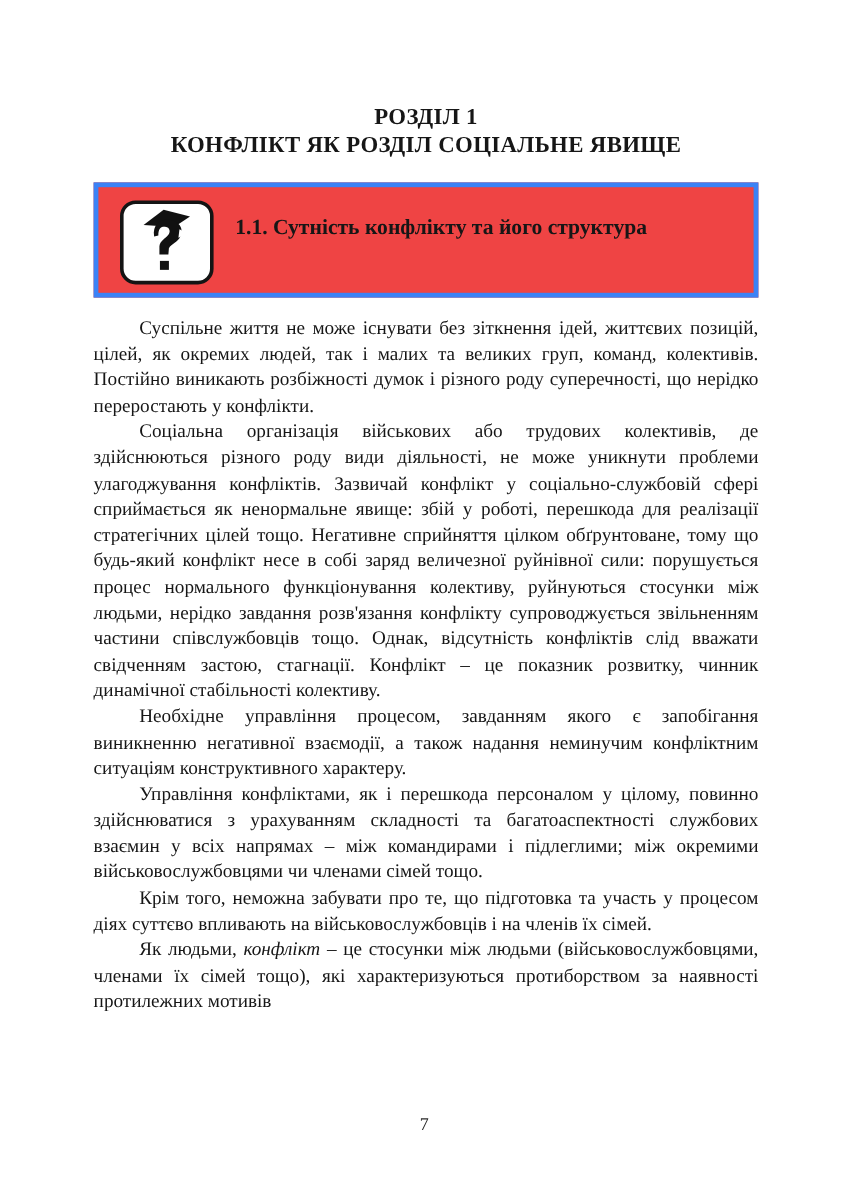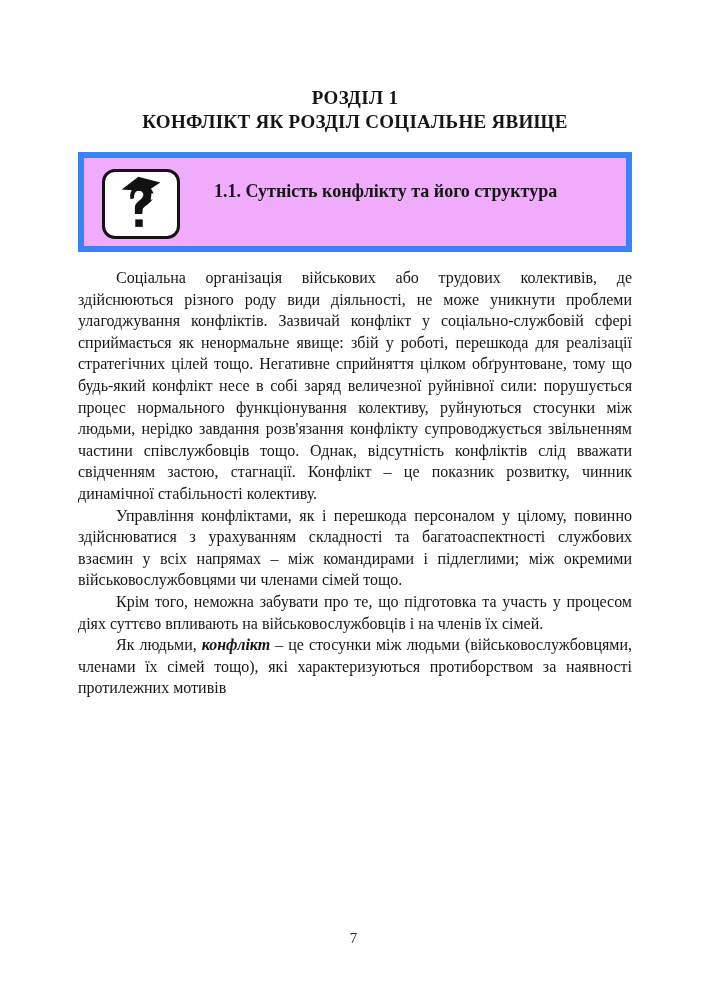--- a/index.html
+++ b/index.html
@@ -24,25 +24,24 @@
     margin: 86px 0 0 0;
     text-align: center;
     font-size: 19px;
     font-weight: bold;
     line-height: 24px;
     letter-spacing: 0.3px;
   }
   .section-box {
     margin-top: 18px;
     height: 88px;
-    background: #f0abfc;
-    border: 6px solid #3b82f6;
+    background: #ef4444;
+    border: 4px solid #3b82f6;
     display: flex;
     align-items: flex-start;
-    gap: 16px;
   }
   .icon-frame {
     margin: 11px 0 0 18px;
     width: 72px; height: 64px;
     background: #ffffff;
     border: 3px solid #141414;
     border-radius: 13px;
     display: flex;
     align-items: center;
     justify-content: center;
@@ -58,21 +57,21 @@
   .body-text {
     margin-top: 15px;
     font-size: 16px;
     line-height: 21.6px;
     text-align: justify;
   }
   .body-p {
     margin: 0;
     text-indent: 38px;
   }
-  .body-p em { font-style: italic; font-weight: bold; }
+  .body-p em { font-style: italic; }
   .page-number {
     position: absolute;
     left: 0; right: 0;
     top: 930px;
     text-align: center;
     font-size: 15px;
     color: #2a2a2a;
   }
 </style>
 </head>
@@ -103,21 +102,23 @@
 
           <polygon points="74,40 90,48 72,56" fill="#ffffff"></polygon>
 
           <rect x="37" y="100" width="17" height="17" fill="#111"></rect>
         </svg>
       </div>
       <div class="section-title">1.1. Сутність конфлікту та його структура</div>
     </div>
 
     <div class="body-text">
+      <p class="body-p">Суспільне життя не може існувати без зіткнення ідей, життєвих позицій, цілей, як окремих людей, так і малих та великих груп, команд, колективів. Постійно виникають розбіжності думок і різного роду суперечності, що нерідко переростають у конфлікти.</p>
       <p class="body-p">Соціальна організація військових або трудових колективів, де здійснюються різного роду види діяльності, не може уникнути проблеми улагоджування конфліктів. Зазвичай конфлікт у соціально-службовій сфері сприймається як ненормальне явище: збій у роботі, перешкода для реалізації стратегічних цілей тощо. Негативне сприйняття цілком обґрунтоване, тому що будь-який конфлікт несе в собі заряд величезної руйнівної сили: порушується процес нормального функціонування колективу, руйнуються стосунки між людьми, нерідко завдання розв'язання конфлікту супроводжується звільненням частини співслужбовців тощо. Однак, відсутність конфліктів слід вважати свідченням застою, стагнації. Конфлікт – це показник розвитку, чинник динамічної стабільності колективу.</p>
+      <p class="body-p">Необхідне управління процесом, завданням якого є запобігання виникненню негативної взаємодії, а також надання неминучим конфліктним ситуаціям конструктивного характеру.</p>
       <p class="body-p">Управління конфліктами, як і перешкода персоналом у цілому, повинно здійснюватися з урахуванням складності та багатоаспектності службових взаємин у всіх напрямах – між командирами і підлеглими; між окремими військовослужбовцями чи членами сімей тощо.</p>
       <p class="body-p">Крім того, неможна забувати про те, що підготовка та участь у процесом діях суттєво впливають на військовослужбовців і на членів їх сімей.</p>
       <p class="body-p">
         <span>Як людьми, </span><em>конфлікт</em><span> – це стосунки між людьми (військовослужбовцями, членами їх сімей тощо), які характеризуються протиборством за наявності протилежних мотивів</span>
       </p>
     </div>
 
   </div>
 
   <div class="page-number">7</div>

